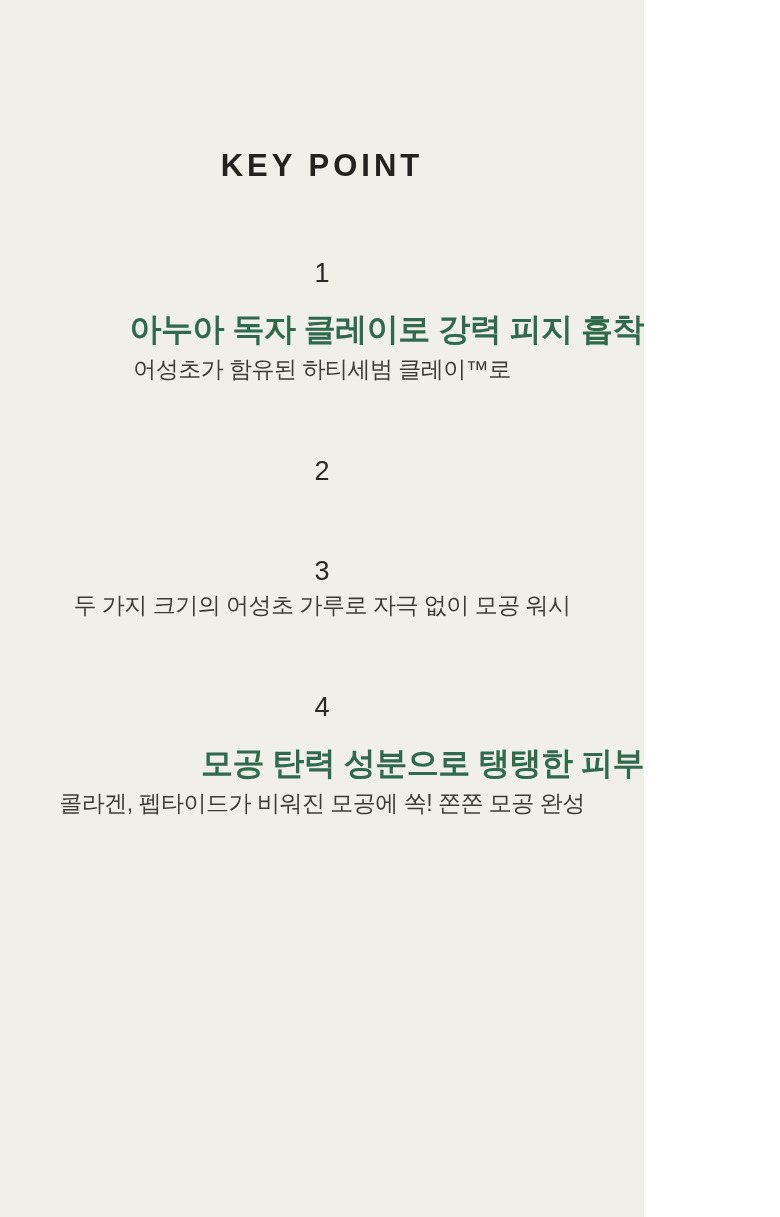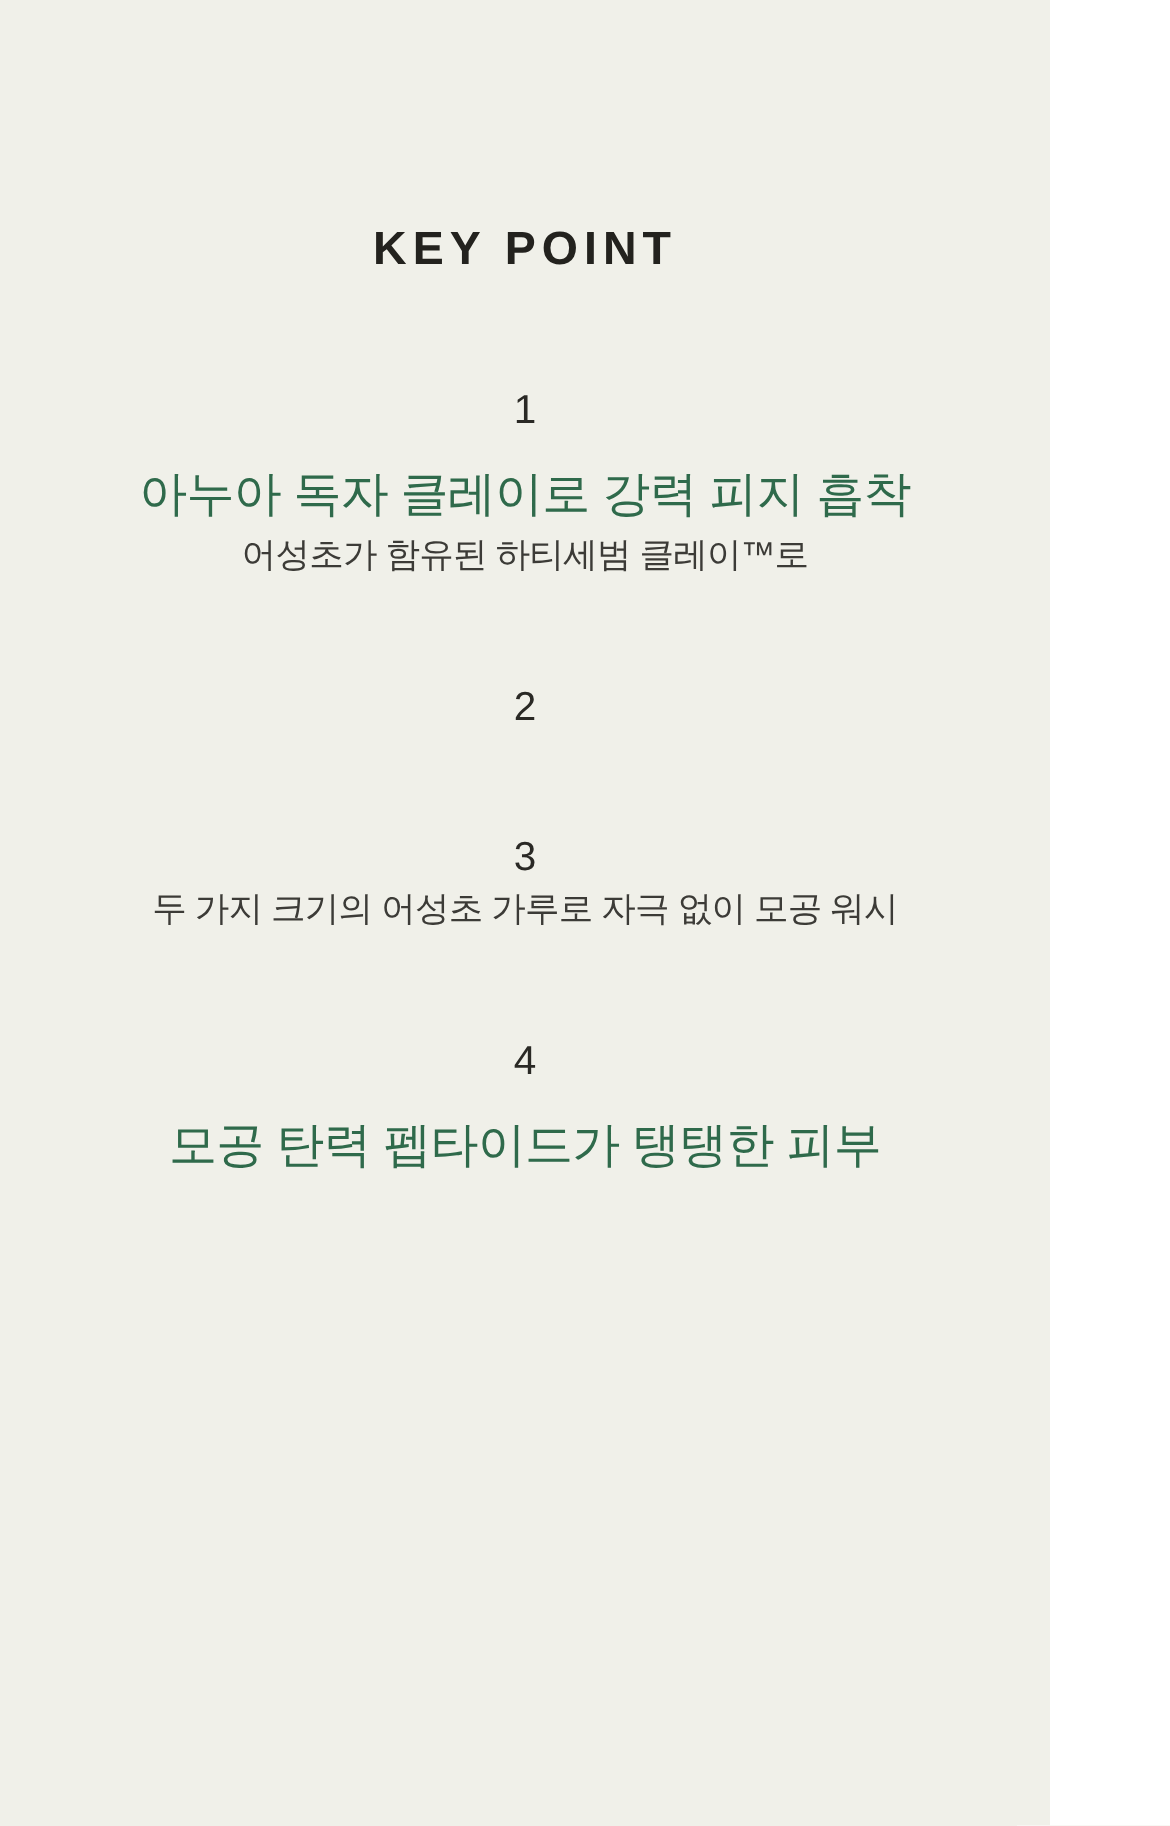--- a/index.html
+++ b/index.html
@@ -1,21 +1,21 @@
 <!DOCTYPE html>
 <html><head>
 <meta charset="utf-8">
 <style>
   html, body {
     margin: 0;
     padding: 0;
   }
   .page {
     position: relative;
-    width: 700px;
+    width: 644px;
     height: 1217px;
     background: #F0F0E9;
     font-family: "Liberation Sans", sans-serif;
     overflow: hidden;
     text-align: center;
   }
   .key-title {
     margin: 0;
     padding-top: 148px;
     font-size: 31px;
@@ -33,23 +33,24 @@
   .point-number {
     font-size: 27px;
     line-height: 30px;
     font-weight: 400;
     color: #2A2925;
   }
   .point-title {
     margin-top: 20px;
     font-size: 32px;
     line-height: 42px;
-    font-weight: 400;
+    font-weight: 700;
     color: #2F6A4B;
     letter-spacing: -0.5px;
+    text-align: right;
   }
   .point-desc {
     margin-top: 2px;
     font-size: 23px;
     line-height: 34px;
     font-weight: 400;
     color: #3C3B37;
     letter-spacing: -0.5px;
   }
 </style>
@@ -74,16 +75,19 @@
 
   <div class="point-section">
     <div class="point-number">3</div>
     <div class="point-desc">
       <div>두 가지 크기의 어성초 가루로 자극 없이 모공 워시</div>
     </div>
   </div>
 
   <div class="point-section">
     <div class="point-number">4</div>
-    <div class="point-title">모공 탄력 펩타이드가 탱탱한 피부</div>
+    <div class="point-title">모공 탄력 성분으로 탱탱한 피부</div>
+    <div class="point-desc">
+      <div>콜라겐, 펩타이드가 비워진 모공에 쏙! 쫀쫀 모공 완성</div>
+    </div>
   </div>
 
 </div>
 
 </body></html>

